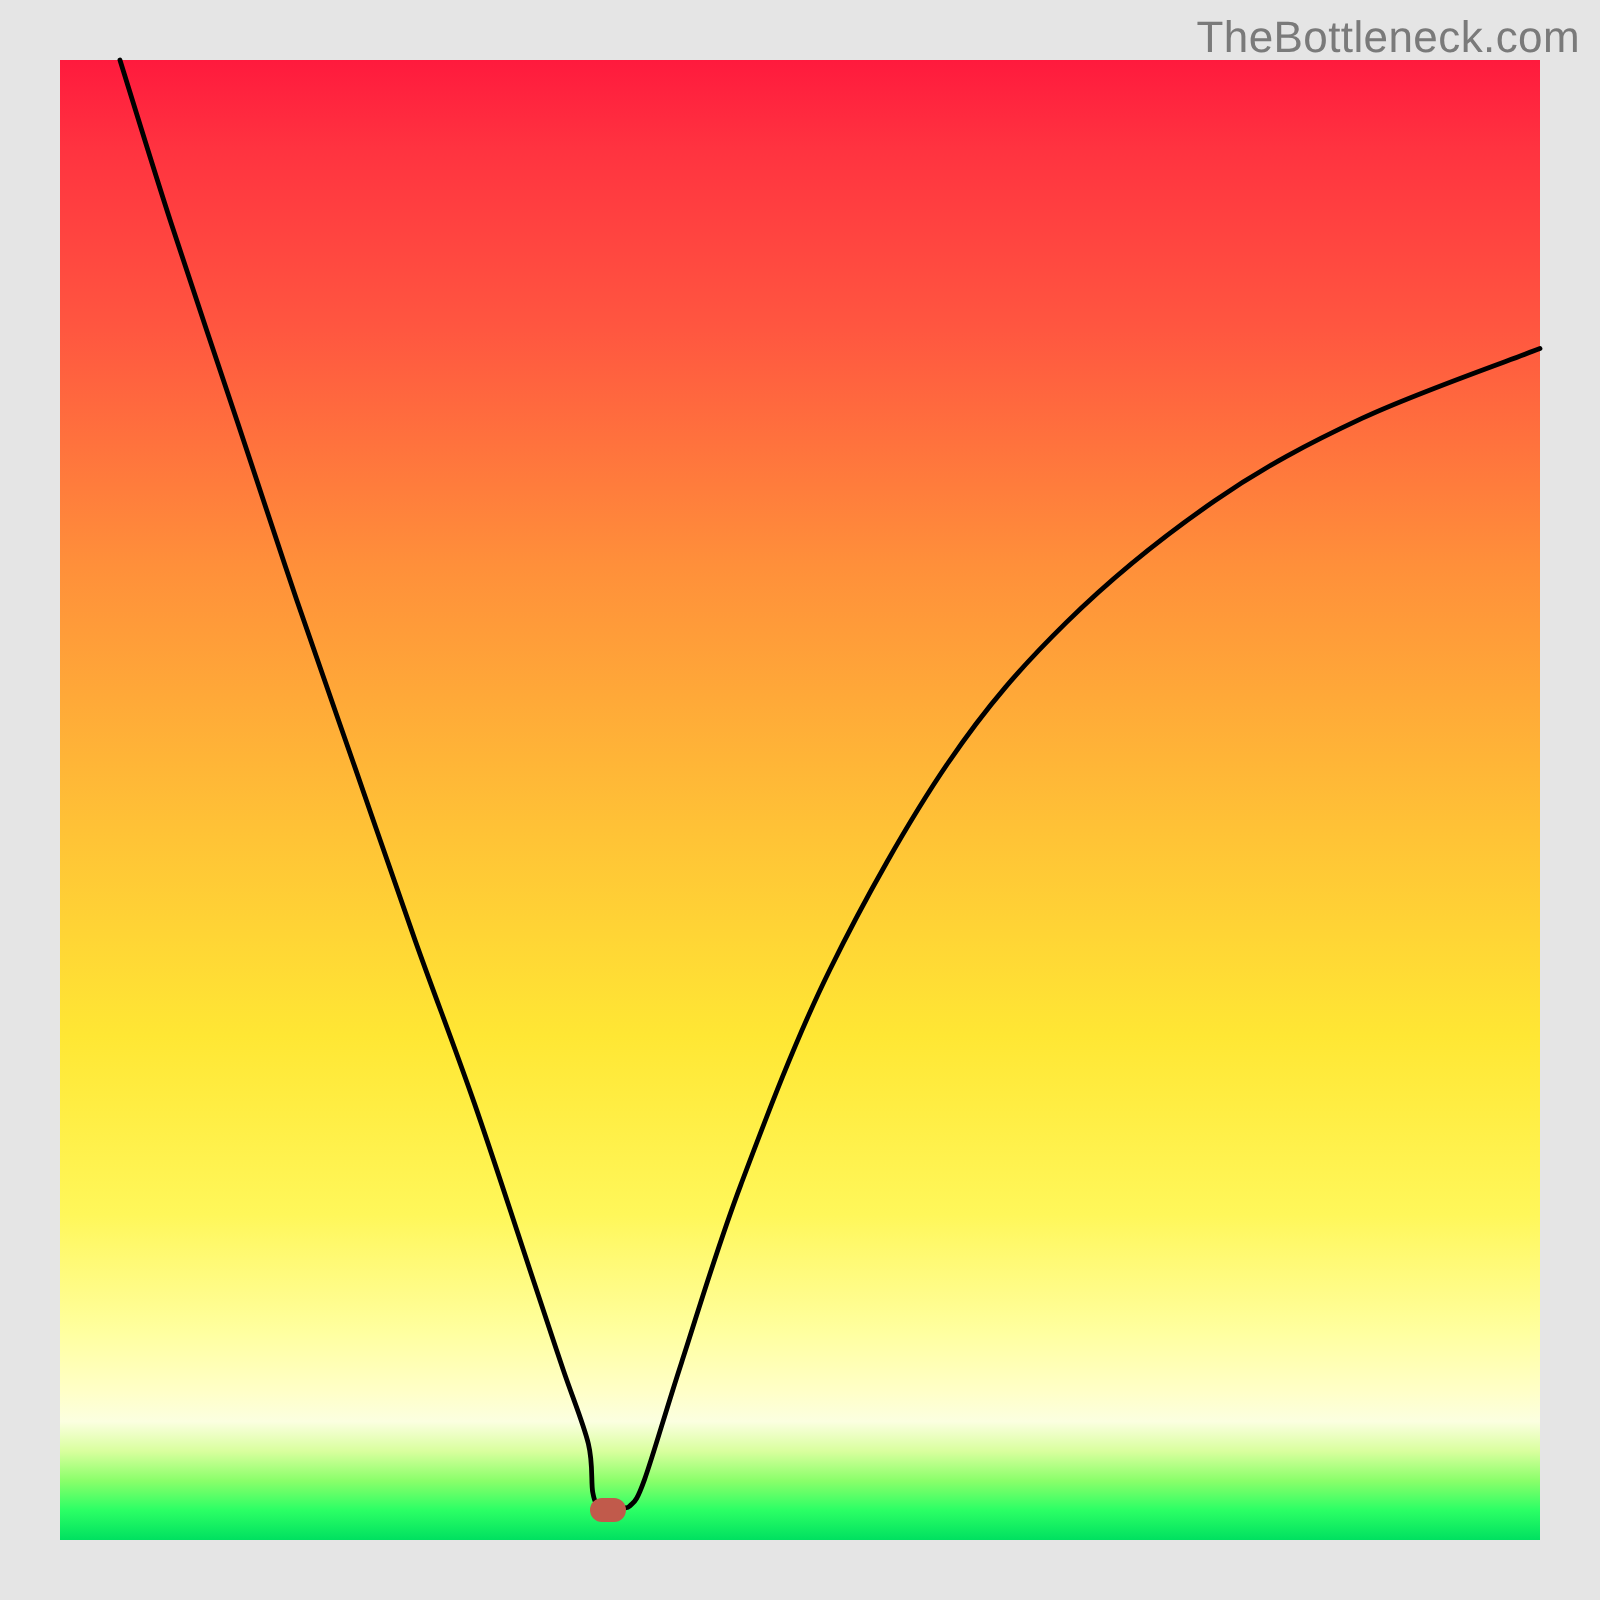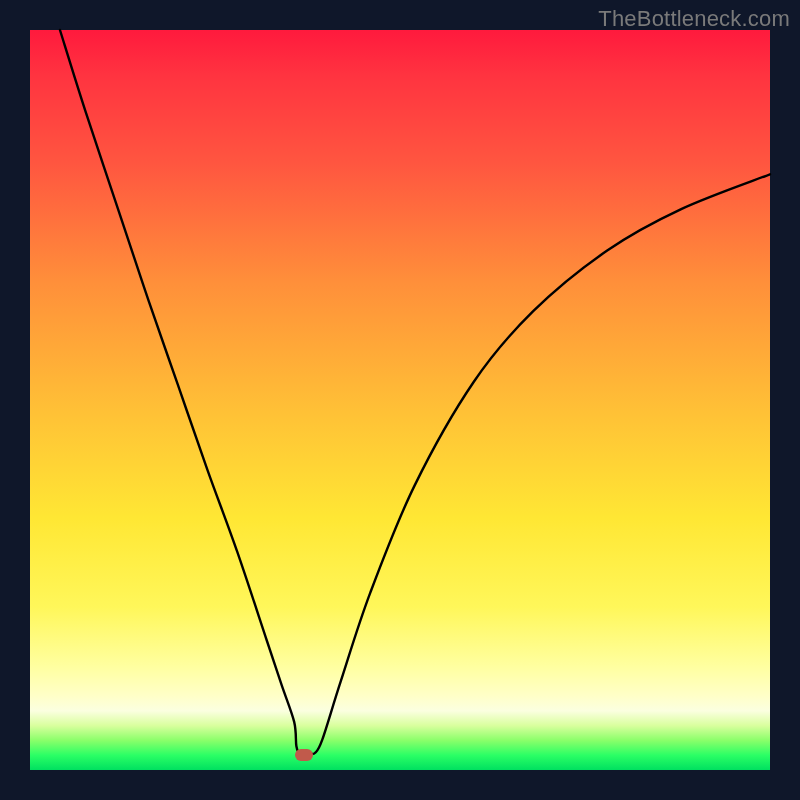--- a/index.html
+++ b/index.html
@@ -10,21 +10,21 @@
     background: #000000;
     overflow: hidden;
     font-family: Arial, Helvetica, sans-serif;
   }
   .frame {
     position: absolute;
     left: 0;
     top: 0;
     width: 800px;
     height: 800px;
-    background: #0f172a;
+    background: #e5e5e5;
   }
   .plot-area {
     position: absolute;
     left: 30px;
     top: 30px;
     width: 740px;
     height: 740px;
     
     background: linear-gradient(
       to bottom,

